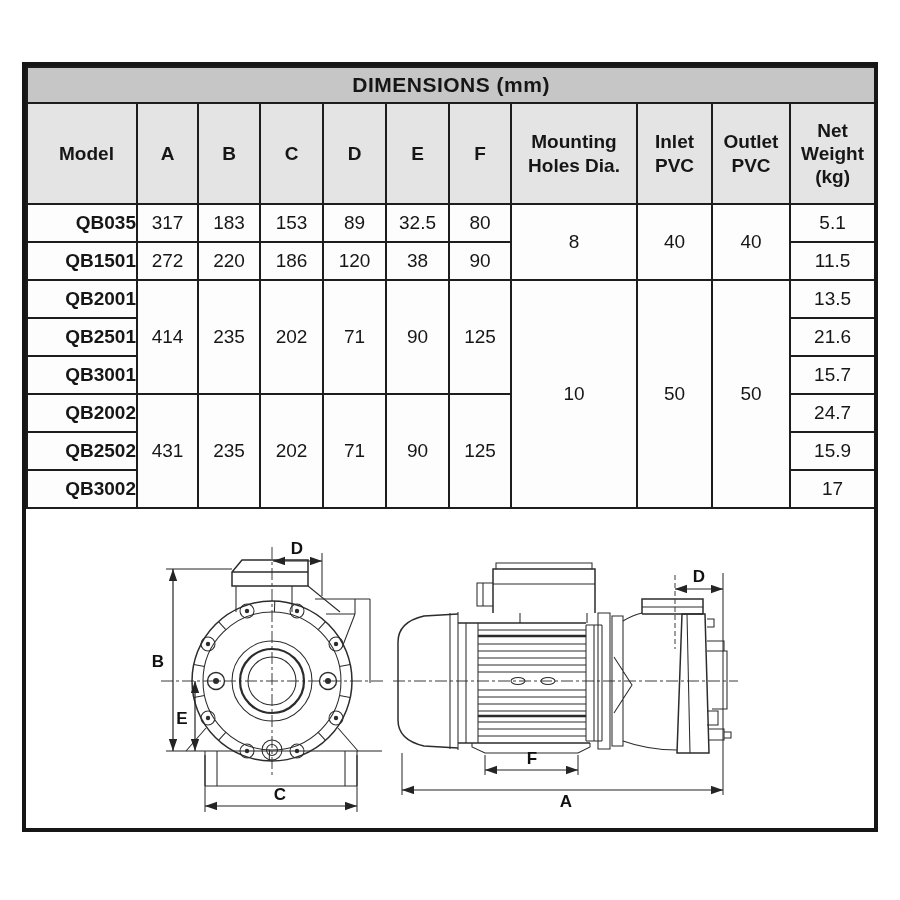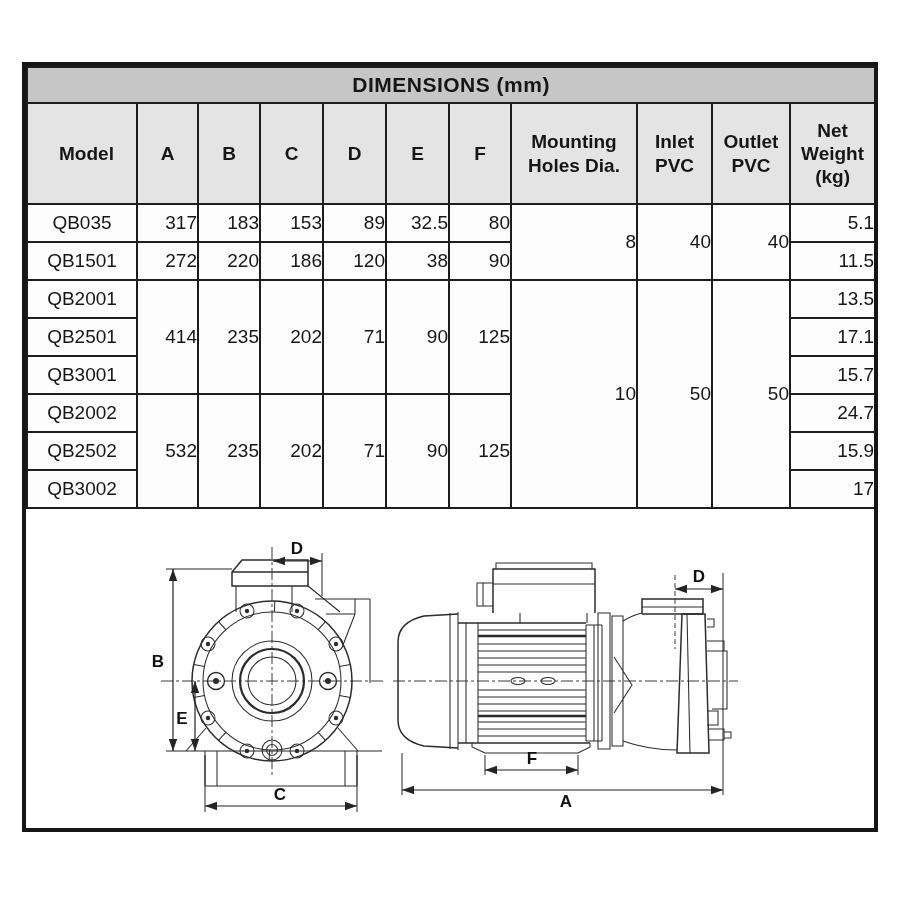--- a/index.html
+++ b/index.html
@@ -5,22 +5,22 @@
   html,body{margin:0;padding:0;background:#ffffff;}
   body{width:900px;height:900px;position:relative;font-family:"Liberation Sans",sans-serif;color:#161616;}
   .sheet{position:absolute;left:22px;top:62px;width:856px;height:770px;box-sizing:border-box;
          border:4px solid #161616;background:#ffffff;overflow:hidden;}
   table.spec{border-collapse:collapse;table-layout:fixed;width:848px;}
   table.spec td,table.spec th{border:2px solid #1d1d1d;padding:0;overflow:hidden;}
   tr.title-row td{height:34px;background:#c6c6c6;font-weight:bold;font-size:21px;text-align:center;letter-spacing:.5px;}
   tr.head-row th{height:99px;background:#e4e4e4;font-size:19px;font-weight:bold;text-align:center;line-height:1.22;vertical-align:middle;}
   tr.head-row th.left{text-align:center;padding-left:9px;}
   tr.data-row{height:38px;}
-  td.model{font-weight:normal;font-size:19px;text-align:center;padding-left:9px;background:#fdfdfd;}
-  td.val{font-size:19px;text-align:right;vertical-align:middle;background:#fdfdfd;}
+  td.model{font-weight:bold;font-size:19px;text-align:right;padding-left:9px;background:#fdfdfd;}
+  td.val{font-size:19px;text-align:center;vertical-align:middle;background:#fdfdfd;}
   svg.draw{display:block;}
   .ln{stroke:#2c2c2c;fill:none;stroke-width:1.5;}
   .tn{stroke:#2c2c2c;fill:none;stroke-width:1.05;}
   .tk{stroke:#2c2c2c;fill:none;stroke-width:2.4;}
   .cl{stroke:#3a3a3a;fill:none;stroke-width:1;stroke-dasharray:12 3 3 3;}
   .dim{stroke:#242424;fill:none;stroke-width:1.2;}
   .ext{stroke:#242424;fill:none;stroke-width:1;}
   .dsh{stroke:#3a3a3a;fill:none;stroke-width:1;stroke-dasharray:5 3;}
   text.dlab{font-family:"Liberation Sans",sans-serif;font-weight:bold;font-size:17px;fill:#111;text-anchor:middle;}
 </style>
@@ -92,29 +92,29 @@
       <td class="val" rowspan="3">71</td>
       <td class="val" rowspan="3">90</td>
       <td class="val" rowspan="3">125</td>
       <td class="val" rowspan="6">10</td>
       <td class="val" rowspan="6">50</td>
       <td class="val" rowspan="6">50</td>
       <td class="val">13.5</td>
     </tr>
     <tr class="data-row">
       <td class="model">QB2501</td>
-      <td class="val">17.1</td>
+      <td class="val">21.6</td>
     </tr>
     <tr class="data-row">
       <td class="model">QB3001</td>
       <td class="val">15.7</td>
     </tr>
     <tr class="data-row">
       <td class="model">QB2002</td>
-      <td class="val" rowspan="3">532</td>
+      <td class="val" rowspan="3">431</td>
       <td class="val" rowspan="3">235</td>
       <td class="val" rowspan="3">202</td>
       <td class="val" rowspan="3">71</td>
       <td class="val" rowspan="3">90</td>
       <td class="val" rowspan="3">125</td>
       <td class="val">24.7</td>
     </tr>
     <tr class="data-row">
       <td class="model">QB2502</td>
       <td class="val">15.9</td>

